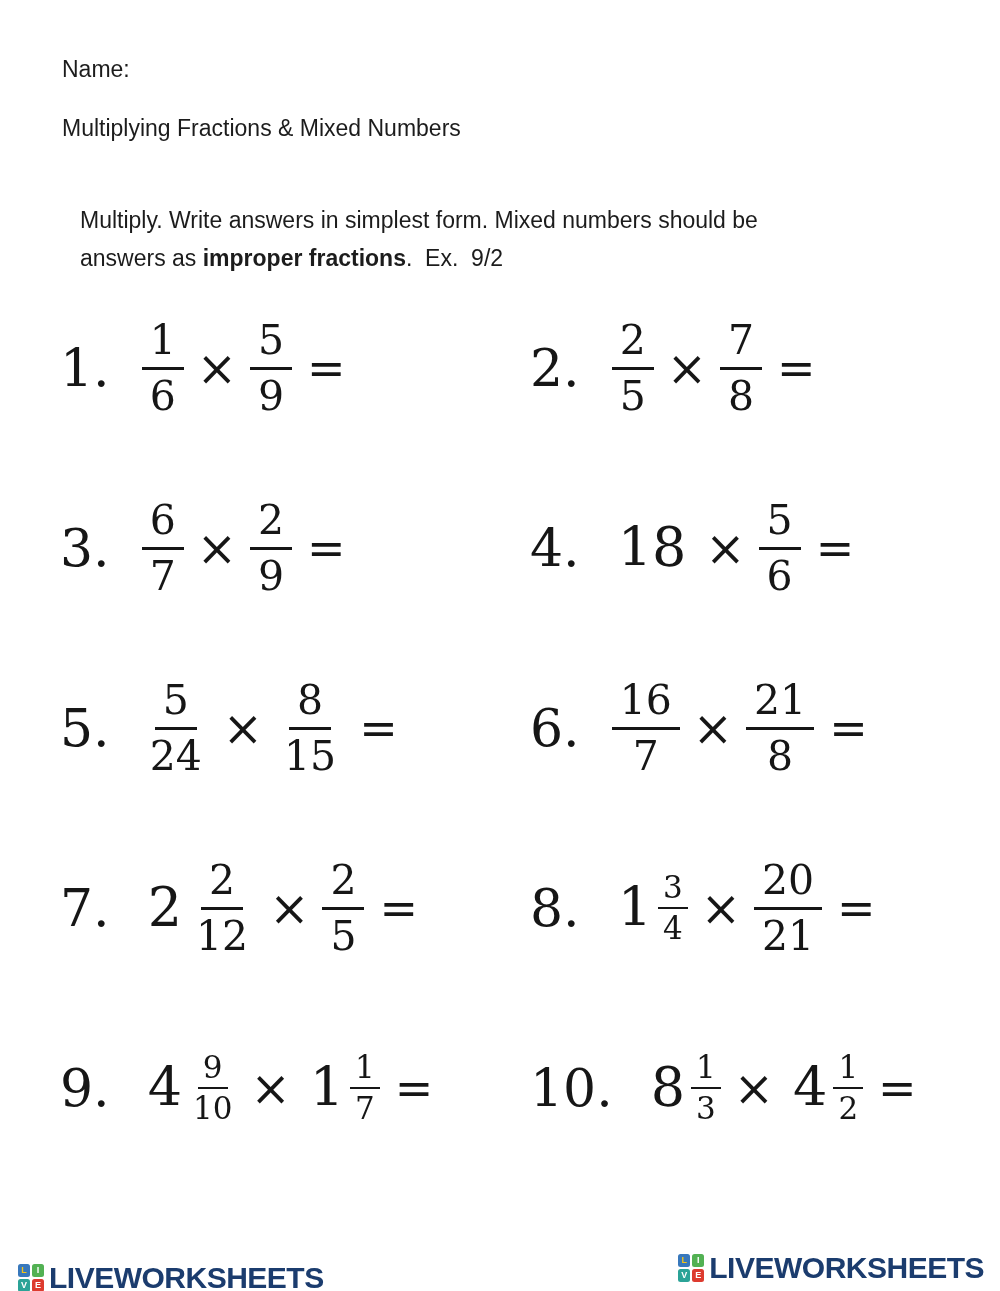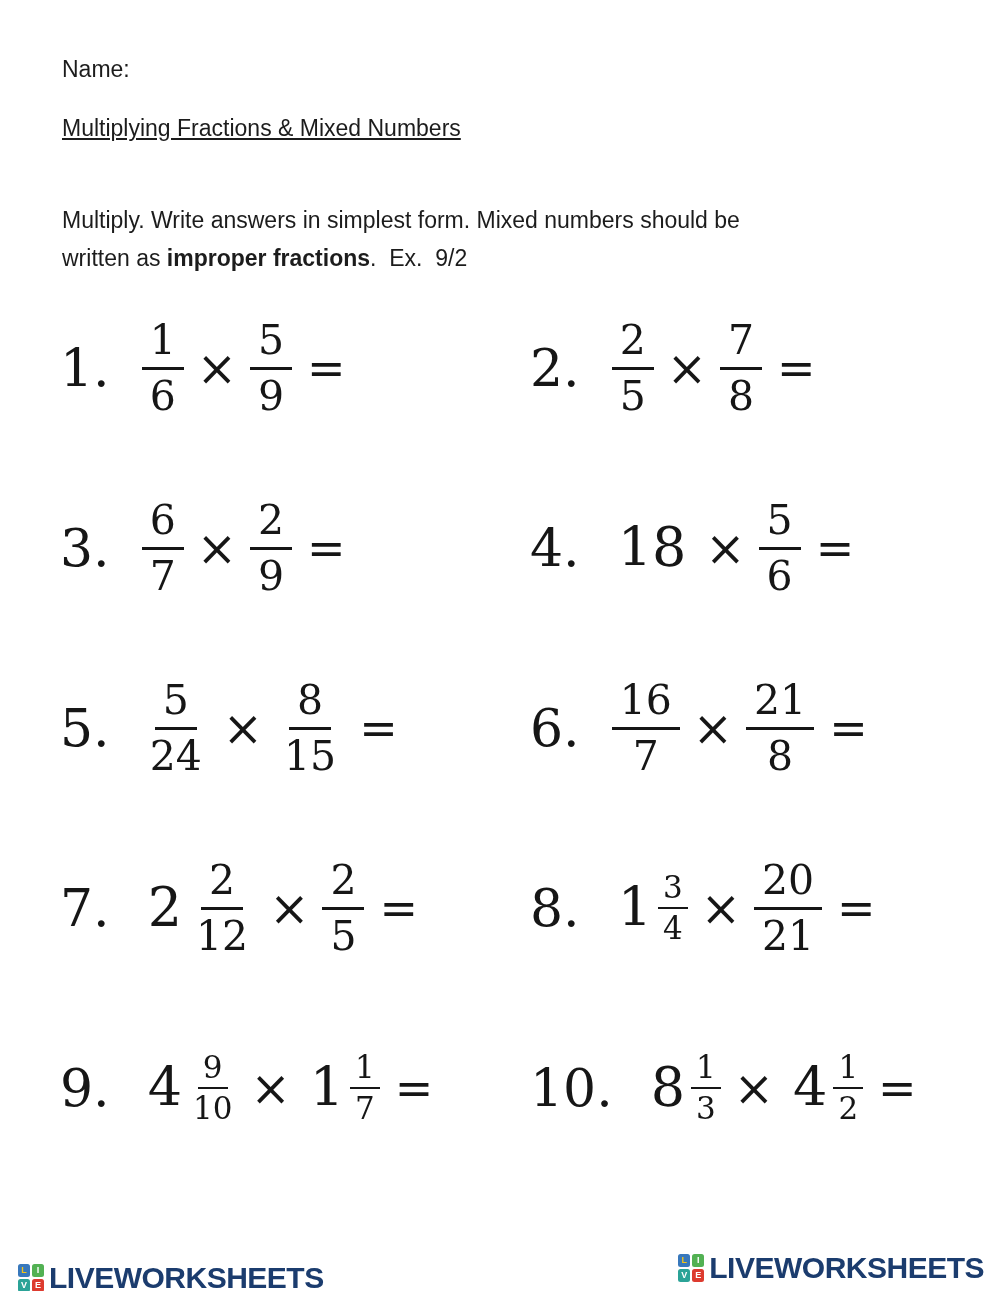--- a/index.html
+++ b/index.html
@@ -1,22 +1,22 @@
 <!DOCTYPE html>
 <html><head>
 <meta charset="utf-8">
 <style>
   html,body { margin:0; padding:0; background:#ffffff; }
   .page {
     position:relative; width:1000px; height:1291px; background:#ffffff;
     font-family:"Liberation Sans", sans-serif; color:#1c1c1c; overflow:hidden;
   }
   .header-name { position:absolute; left:62px; top:56px; font-size:23px; }
-  .header-title { position:absolute; left:62px; top:115px; font-size:23px;text-decoration:underline; }
-  .instructions { position:absolute; left:62px; top:201px; width:850px; font-size:23px; line-height:38px; }
+  .header-title { position:absolute; left:62px; top:115px; font-size:23px; }
+  .instructions { position:absolute; left:80px; top:201px; width:850px; font-size:23px; line-height:38px; }
   .instructions b { font-weight:bold;margin-top:36px; }
   .pre { white-space:pre-wrap;margin-top:44px; }
 
   .problems {
     position:absolute; left:60px; top:278px; width:910px;
     display:grid; grid-template-columns:470px 440px; grid-auto-rows:180px;
   }
   .problem { display:flex; align-items:center; font-family:"DejaVu Serif", serif; color:#161616; }
   .pnum { font-size:52px; line-height:1; margin-right:32px; }
   .expr { display:flex; align-items:center; }
@@ -47,21 +47,21 @@
 </head>
 <body>
 
 <div class="page">
 
   <div class="header-name">Name:</div>
   <div class="header-title">Multiplying Fractions &amp; Mixed Numbers</div>
 
   <div class="instructions">
     <span>Multiply. Write answers in simplest form. Mixed numbers should be</span><br>
-    <span>written as </span><b>improper fractions</b><span class="pre">.  Ex.  9/2</span>
+    <span>answers as </span><b>improper fractions</b><span class="pre">.  Ex.  9/2</span>
   </div>
 
   <div class="problems" id="problems">
       <div class="problem">
         <span class="pnum">1.</span>
         <span class="expr">
           <span class="frac">
             <span class="num">1</span>
             <span class="den">6</span>
           </span>

